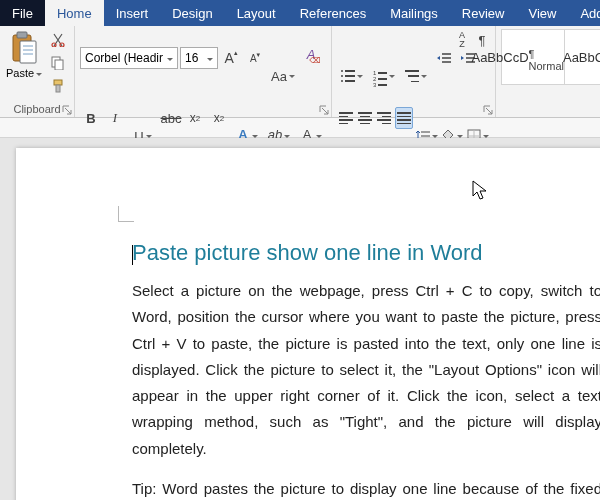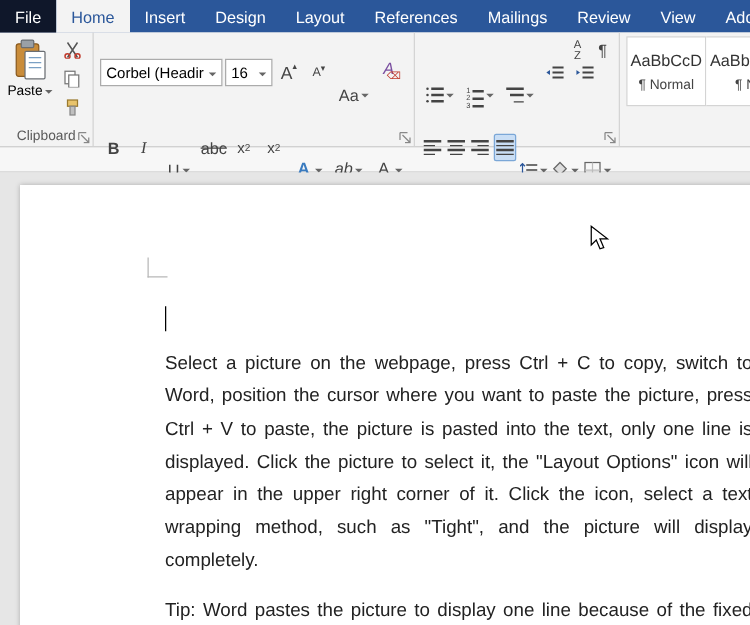--- a/index.html
+++ b/index.html
@@ -160,23 +160,23 @@
   .bullets div{display:flex;align-items:center;gap:2px}
   .bullets .dot{width:2px;height:2px;background:#444;border-radius:50%}
   .bullets .ln{flex:1;height:1.5px;background:#444}
   
   .style-box {
     width: 64px;
     height: 56px;
     border: 1px solid #d4d4d4;
     background: #fff;
     display: flex;
-    flex-direction: column;
-    align-items: center;
-    justify-content: center;
+    flex-direction: row;
+    align-items: center;
+    justify-content: flex-end;
     cursor: pointer;
   }
   .style-sample { font-size: 13px; color: #333; }
   .style-name { font-size: 11px; color: #444; margin-top: 6px; }
   
   .ruler-strip {
     height: 20px;
     background: #f7f7f7;
     border-bottom: 1px solid #d4d4d4;
   }
@@ -511,21 +511,21 @@
     </div>
   </div>
 
 </div>
 
 <div class="ruler-strip"></div>
 
 <div class="doc-area">
   <div class="page">
     <div class="corner-mark"></div>
-    <h2 class="doc-title"><span class="cursor-caret"></span></h2>
+    <h2 class="doc-title"><span class="cursor-caret"></span><span>Paste picture show one line in Word</span></h2>
     <p class="doc-p">Select a picture on the webpage, press Ctrl + C to copy, switch to Word, position the cursor where you want to paste the picture, press Ctrl + V to paste, the picture is pasted into the text, only one line is displayed. Click the picture to select it, the "Layout Options" icon will appear in the upper right corner of it. Click the icon, select a text wrapping method, such as "Tight", and the picture will display completely.</p>
     <p class="doc-p">Tip: Word pastes the picture to display one line because of the fixed line value. In addition to the above methods, you can also set the text to Single line spacing or Multiple line spacing.</p>
   </div>
 </div>
 
 <svg class="mouse-cursor" viewBox="0 0 16 22">
   <path d="M1 1 L1 16 L5 12 L8 19 L11 18 L8 11 L14 11 Z" fill="#fff" stroke="#000" stroke-width="1"></path>
 </svg>
 
 </body></html>

